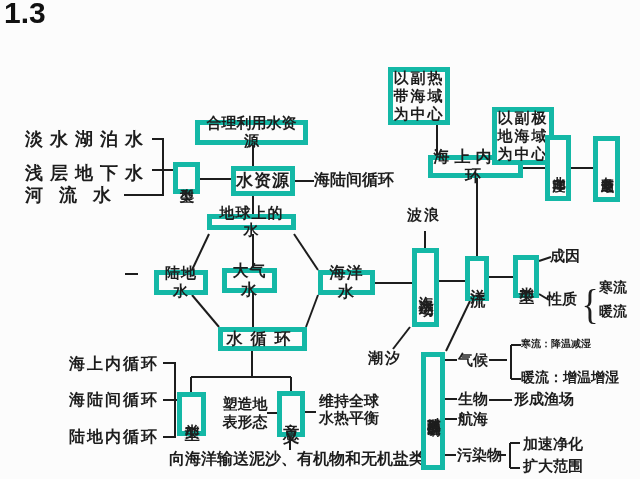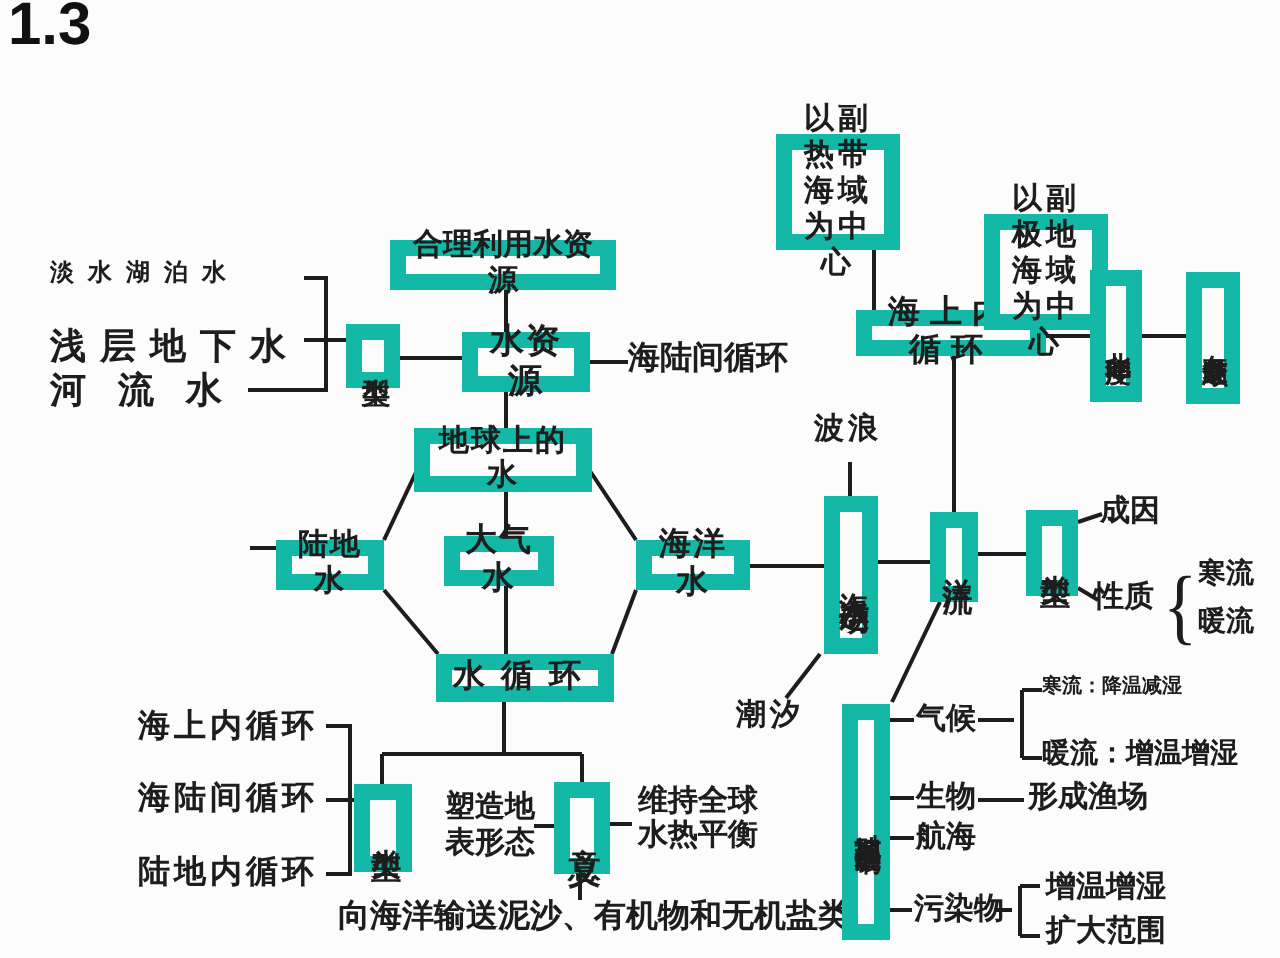--- a/index.html
+++ b/index.html
@@ -9,21 +9,21 @@
     width:640px;height:479px;
     background:#fcfcfc;
     overflow:hidden;
     font-family:"Liberation Serif","DejaVu Serif",serif;
     color:#1d1d1d;
   }
   #wires{position:absolute;left:0;top:0;width:640px;height:479px;}
   .node{
     position:absolute;
     box-sizing:border-box;
-    border:8px solid #14b8a6;
+    border:5px solid #14b8a6;
     background:#fcfcfc;
     display:flex;align-items:center;justify-content:center;
     font-weight:bold;
     text-align:center;
     line-height:1.15;
   }
   .vnode{
     writing-mode:vertical-rl;
     text-orientation:upright;
   }
@@ -124,31 +124,31 @@
       <line x1="489" y1="400" x2="512" y2="400"></line>
       <line x1="497" y1="455" x2="506" y2="455"></line>
       <line x1="510" y1="443" x2="510" y2="468"></line>
       <line x1="510" y1="443" x2="520" y2="443"></line>
       <line x1="510" y1="468" x2="520" y2="468"></line>
     </g>
   </svg>
 
   <div class="title" style="left:4px;top:-4px;">1.3</div>
 
-  <div class="lbl" style="left:25px;top:130px;font-size:12px;letter-spacing:7px;">淡水湖泊水</div>
+  <div class="lbl" style="left:25px;top:130px;font-size:18px;letter-spacing:7px;">淡水湖泊水</div>
   <div class="lbl" style="left:25px;top:164px;font-size:18px;letter-spacing:7px;">浅层地下水</div>
   <div class="lbl" style="left:25px;top:186px;font-size:18px;letter-spacing:16px;">河流水</div>
   <div class="node vnode" style="left:173px;top:162px;width:27px;height:32px;font-size:14px;">类型</div>
 
   <div class="node" style="left:195px;top:120px;width:113px;height:25px;font-size:15px;">合理利用水资源</div>
   <div class="node" style="left:231px;top:166px;width:64px;height:30px;font-size:17px;letter-spacing:1px;">水资源</div>
   <div class="lbl" style="left:314px;top:171px;font-size:16px;">海陆间循环</div>
 
-  <div class="node" style="left:207px;top:214px;width:89px;height:32px;font-size:15px;letter-spacing:1px;">地球上的水</div>
-  <div class="node" style="left:138px;top:270px;width:54px;height:25px;font-size:15px;letter-spacing:1px;">陆地水</div>
+  <div class="node" style="left:207px;top:214px;width:89px;height:16px;font-size:15px;letter-spacing:1px;">地球上的水</div>
+  <div class="node" style="left:154px;top:270px;width:54px;height:25px;font-size:15px;letter-spacing:1px;">陆地水</div>
   <div class="node" style="left:222px;top:268px;width:55px;height:25px;font-size:16px;letter-spacing:1px;">大气水</div>
   <div class="node" style="left:318px;top:270px;width:57px;height:25px;font-size:16px;letter-spacing:1px;">海洋水</div>
   <div class="node" style="left:218px;top:327px;width:89px;height:24px;font-size:16px;letter-spacing:8px;">水循环</div>
 
   <div class="lbl" style="left:69px;top:355px;font-size:16px;letter-spacing:2px;">海上内循环</div>
   <div class="lbl" style="left:69px;top:391px;font-size:16px;letter-spacing:2px;">海陆间循环</div>
   <div class="lbl" style="left:69px;top:428px;font-size:16px;letter-spacing:2px;">陆地内循环</div>
   <div class="node vnode" style="left:177px;top:392px;width:29px;height:44px;font-size:15px;letter-spacing:2px;">类型</div>
   <div class="lblwrap" style="left:219px;top:395px;width:52px;font-size:15px;line-height:18px;">塑造地表形态</div>
   <div class="node vnode" style="left:277px;top:391px;width:28px;height:46px;font-size:16px;letter-spacing:3px;">意义</div>
@@ -173,16 +173,16 @@
   <div class="lbl" style="left:599px;top:304px;font-size:14px;">暖流</div>
 
   <div class="node vnode" style="left:421px;top:352px;width:24px;height:118px;font-size:13px;letter-spacing:1px;">对地理环境的影响</div>
   <div class="lbl" style="left:458px;top:352px;font-size:15px;">气候</div>
   <div class="lbl" style="left:521px;top:338px;font-size:10px;text-align:right;">寒流：降温减湿</div>
   <div class="lbl" style="left:521px;top:370px;font-size:14px;">暖流：增温增湿</div>
   <div class="lbl" style="left:458px;top:391px;font-size:15px;">生物</div>
   <div class="lbl" style="left:514px;top:391px;font-size:15px;">形成渔场</div>
   <div class="lbl" style="left:458px;top:411px;font-size:15px;">航海</div>
   <div class="lbl" style="left:457px;top:447px;font-size:15px;">污染物</div>
-  <div class="lbl" style="left:523px;top:436px;font-size:15px;">增温增湿</div>
+  <div class="lbl" style="left:523px;top:436px;font-size:15px;">加速净化</div>
   <div class="lbl" style="left:523px;top:458px;font-size:15px;">扩大范围</div>
 
 </div>
 
 </body></html>

